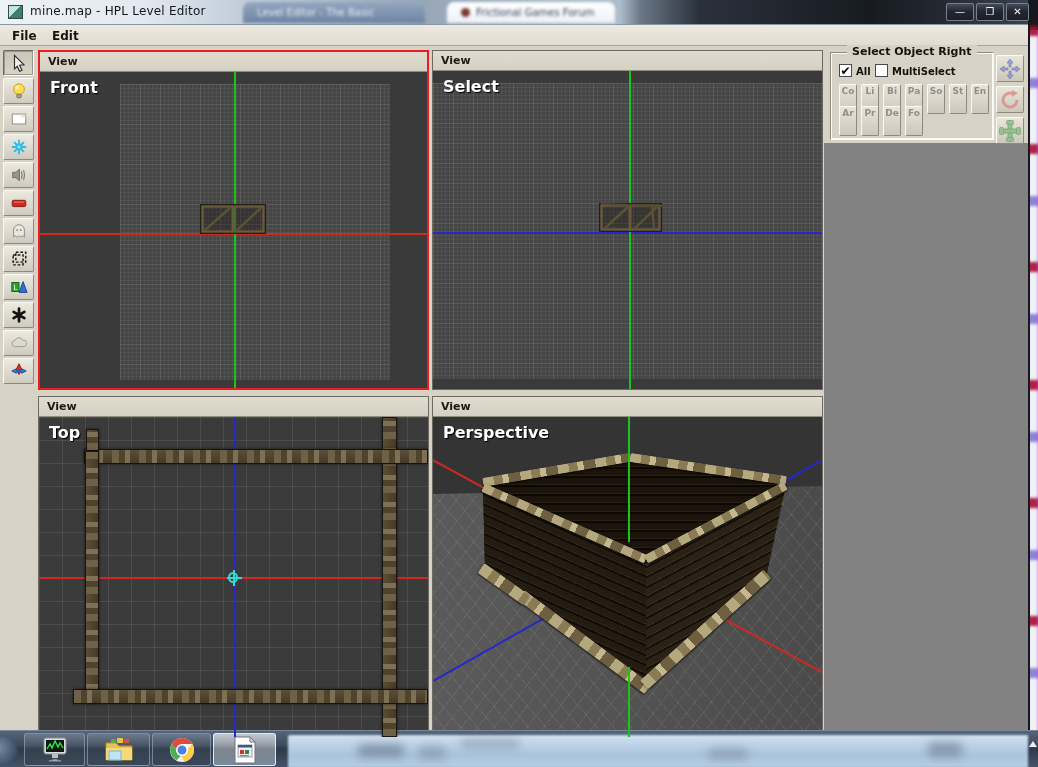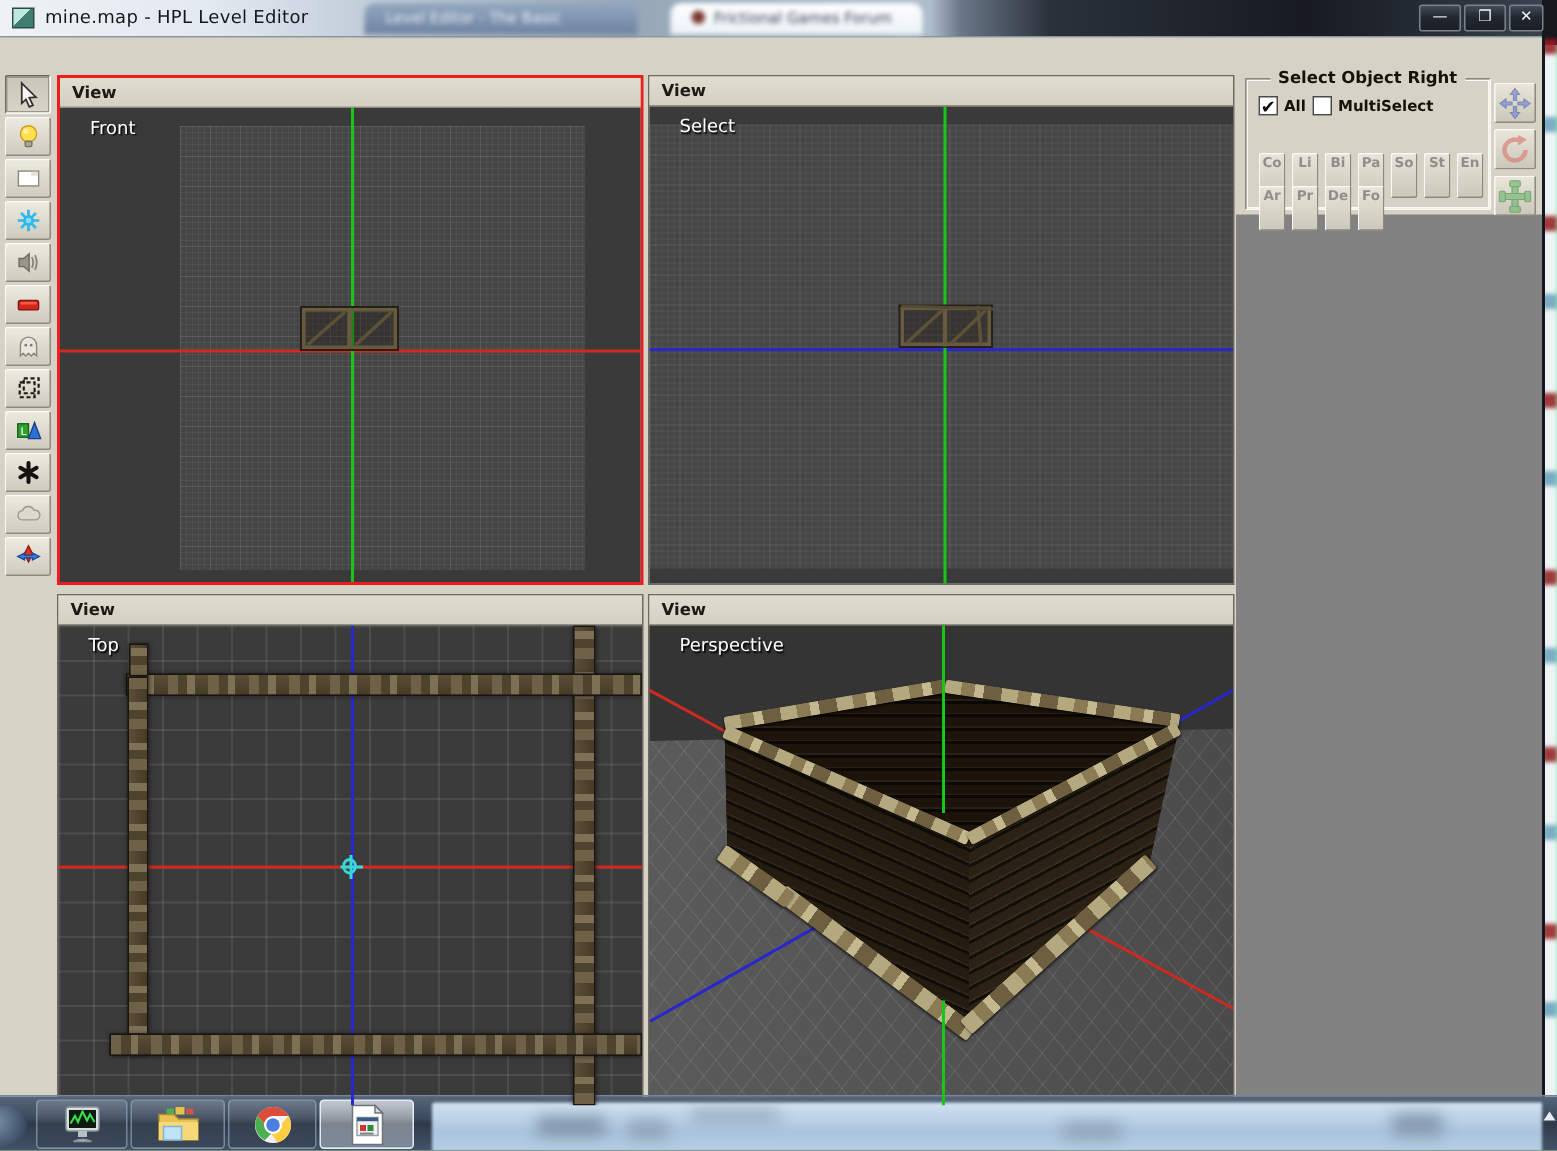--- a/index.html
+++ b/index.html
@@ -1,17 +1,17 @@
 <!DOCTYPE html>
 <html><head>
 <meta charset="utf-8">
 <style>
   html,body{margin:0;padding:0;}
   body{font-family:"DejaVu Sans","Liberation Sans",sans-serif;background:#222;}
-  #screen{position:relative;width:1038px;height:767px;overflow:hidden;background:#86efac;}
+  #screen{position:relative;width:1038px;height:767px;overflow:hidden;background:#d946ef;}
   *{box-sizing:border-box;}
 
   
   #wallpaper-strip{position:absolute;right:0;top:26px;width:10px;height:712px;
     background:
       repeating-linear-gradient(180deg,
         rgba(165,25,40,.85) 0 10px, rgba(238,243,246,1) 10px 52px,
         rgba(120,150,205,.75) 52px 62px, rgba(238,243,246,1) 62px 118px);
     filter:blur(1.5px);}
   #behind-top-right{position:absolute;right:0;top:0;width:10px;height:30px;background:#15181d;}
@@ -54,21 +54,21 @@
     border-color:#6e6a60 #fbfaf6 #fbfaf6 #6e6a60;box-shadow:inset 0 0 0 1px #9a968a;}
   .tool-btn svg{display:block;}
 
   
   .viewport{position:absolute;background:#d6d2c6;}
   .vp-border{border:1px solid #6e6a60;}
   .vp-selected{border:2px solid #ee1c1c;}
   .vp-header{height:20px;background:linear-gradient(#e0dccf,#d4d0c2);border-bottom:1px solid #918d80;
     font-size:11px;font-weight:600;color:#1c1a14;line-height:19px;padding-left:8px;}
   .vp-canvas{position:relative;overflow:hidden;background:#3a3a3a;}
-  .vp-label{position:absolute;left:20px;top:6px;font-size:12px;font-weight:400;color:#fff;
+  .vp-label{position:absolute;left:10px;top:6px;font-size:16px;font-weight:700;color:#fff;
     text-shadow:1px 1px 1px #000;z-index:30;}
   .fine-grid{position:absolute;background-color:#464646;
     background-image:
       linear-gradient(rgba(255,255,255,.05) 1px,transparent 1px),
       linear-gradient(90deg,rgba(255,255,255,.05) 1px,transparent 1px),
       linear-gradient(rgba(255,255,255,.06) 1px,transparent 1px),
       linear-gradient(90deg,rgba(255,255,255,.06) 1px,transparent 1px);
     background-size:4px 4px,4px 4px,20px 20px,20px 20px;}
   .coarse-grid{position:absolute;inset:0;background-color:#3b3b3b;
     background-image:
@@ -118,21 +118,21 @@
   #object-type-panel{position:absolute;left:830px;top:52px;width:164px;height:88px;
     border:1px solid;border-color:#8d897d #fbfaf6 #fbfaf6 #8d897d;box-shadow:inset 0 0 0 1px #fbfaf6;}
   #otp-legend{position:absolute;left:16px;top:-8px;background:#d6d2c6;padding:0 5px;
     font-size:11px;font-weight:700;color:#151209;}
   .cb-box{position:absolute;width:13px;height:13px;background:#fff;border:1px solid #4a4a4a;
     font-size:12px;font-weight:700;line-height:12px;text-align:center;color:#000;}
   .cb-label{position:absolute;font-size:10px;font-weight:700;color:#151209;}
   .otp-btn{position:absolute;width:18px;height:30px;border-radius:2px;
     background:linear-gradient(#e8e4d8,#ccc8bc);
     border:1px solid;border-color:#fbfaf6 #8d897d #8d897d #fbfaf6;
-    font-size:9px;font-weight:700;color:#8f8f8f;text-align:center;line-height:13px;margin-top:18px;}
+    font-size:9px;font-weight:700;color:#8f8f8f;text-align:center;line-height:13px;}
   .xform-btn{position:absolute;left:996px;width:28px;height:27px;border-radius:2px;
     background:linear-gradient(#e9e5d9,#cbc7bb);
     border:1px solid;border-color:#fbfaf6 #8d897d #8d897d #fbfaf6;
     display:flex;align-items:center;justify-content:center;}
 
   
   #taskbar{position:absolute;left:0;top:730px;width:1038px;height:37px;
     background:linear-gradient(180deg,#55657a 0,#3c4a5c 40%,#2e3a49 50%,#445468 100%);
     border-top:1px solid #76879c;}
   .task-btn{position:absolute;top:2px;height:33px;border-radius:3px;
@@ -162,20 +162,24 @@
     <div id="titlebar">
       <div class="bg-tab" id="bg-tab-1">Level Editor - The Basic</div>
       <div class="bg-tab" id="bg-tab-2"><span class="favicon"></span><span>Frictional Games Forum</span></div>
       <div id="app-icon"></div>
       <div id="window-title">mine.map - HPL Level Editor</div>
       <div class="win-btn" id="btn-min">—</div>
       <div class="win-btn" id="btn-max">❒</div>
       <div class="win-btn" id="btn-close">✕</div>
     </div>
 
+    <div id="menubar">
+      <div class="menu-item" id="menu-file">File</div>
+      <div class="menu-item" id="menu-edit">Edit</div>
+    </div>
 
     <div class="tool-btn pressed" style="top:50px">
       <svg width="18" height="18" viewBox="0 0 20 20">
           <path d="M5 1.5 L15.5 12 L10.6 12.4 L13.3 18 L10.6 19.2 L8.1 13.6 L5 16.5 Z" fill="#f4f4f4" stroke="#33302a" stroke-width="1.3"></path>
         </svg>
     </div>
     <div class="tool-btn" style="top:78px">
       <svg width="18" height="18" viewBox="0 0 20 20">
           <circle cx="10" cy="8" r="6" fill="#ffdf4e" stroke="#c79a18"></circle>
           <circle cx="8" cy="6" r="2" fill="#fff2a8"></circle>

